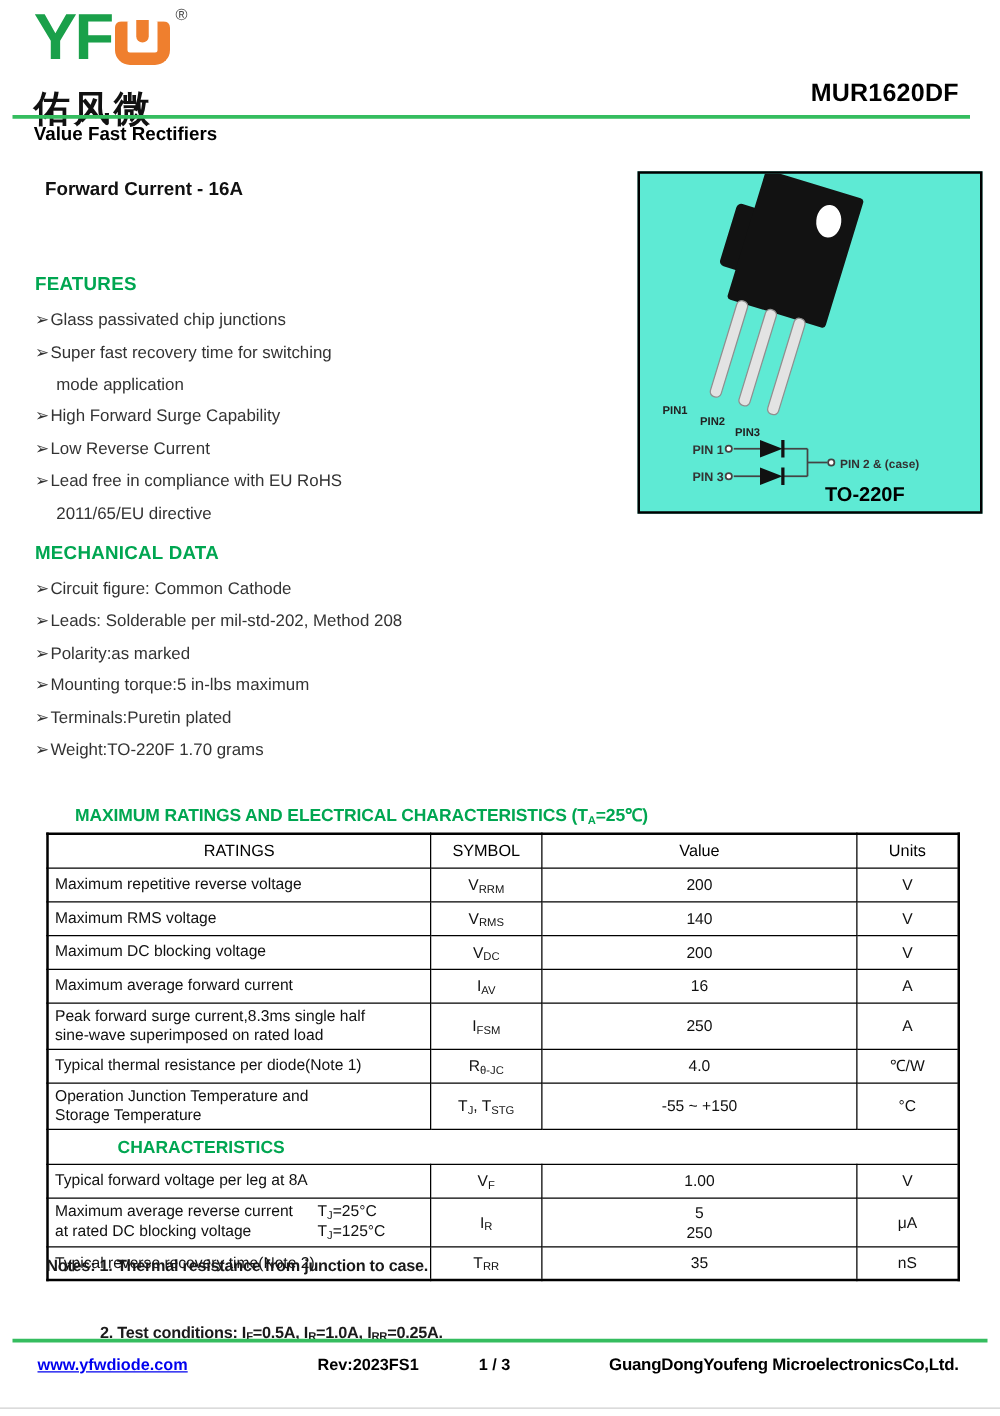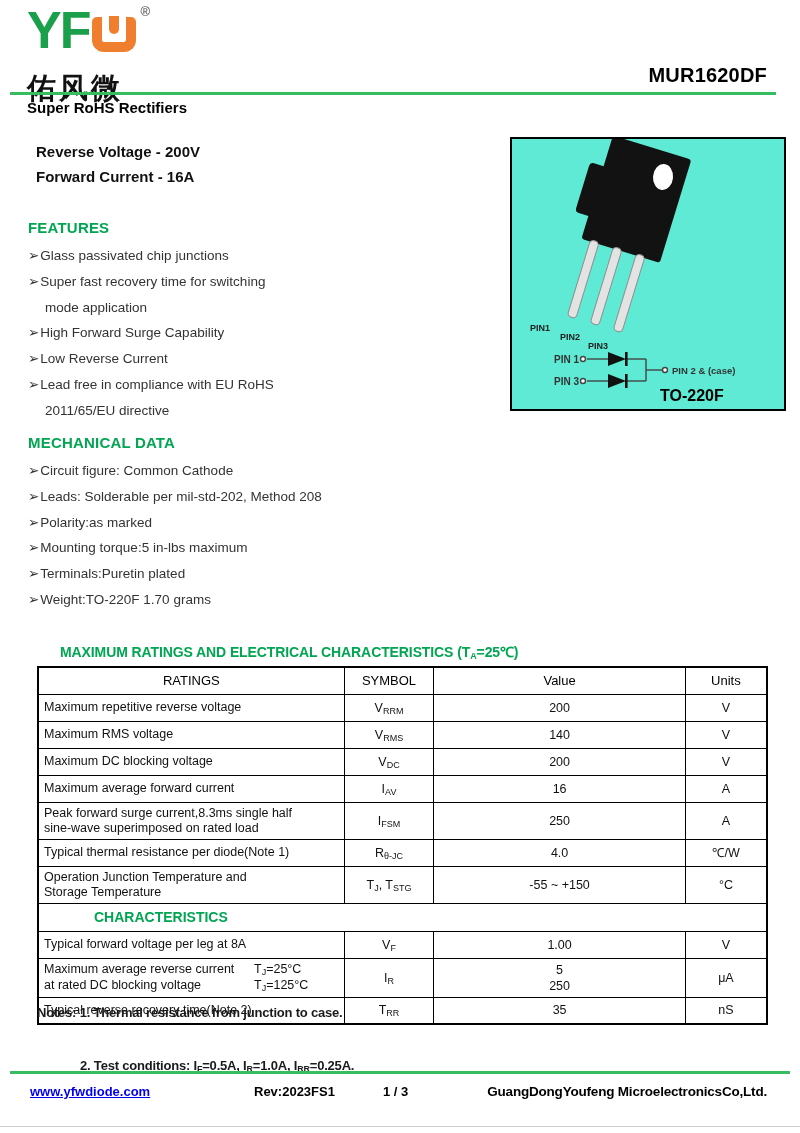--- a/index.html
+++ b/index.html
@@ -69,24 +69,23 @@
 <div class="logo">
   <div class="brand-line">
     <span class="brand-yf">YF</span>
     <span class="logo-w"></span>
     <span class="brand-reg">®</span>
   </div>
   <div class="brand-cn">佑风微</div>
 </div>
 <div class="part-number">MUR1620DF</div>
 <div class="green-rule"></div>
-<div class="subtitle">Super RoHS Rectifiers</div>
+<div class="subtitle">Value Fast Rectifiers</div>
 
 <div class="summary">
-  <div>Reverse Voltage - 200V</div>
   <div>Forward Current - 16A</div>
 </div>
 
 <div class="features">
   <div class="sec-title">FEATURES</div>
   <div>
       <div class="li"><span class="bullet">➢</span><span>Glass passivated chip junctions</span></div>
       <div class="li"><span class="bullet">➢</span><span>Super fast recovery time for switching</span></div>
       <div class="li cont">mode application</div>
       <div class="li"><span class="bullet">➢</span><span>High Forward Surge Capability</span></div>

